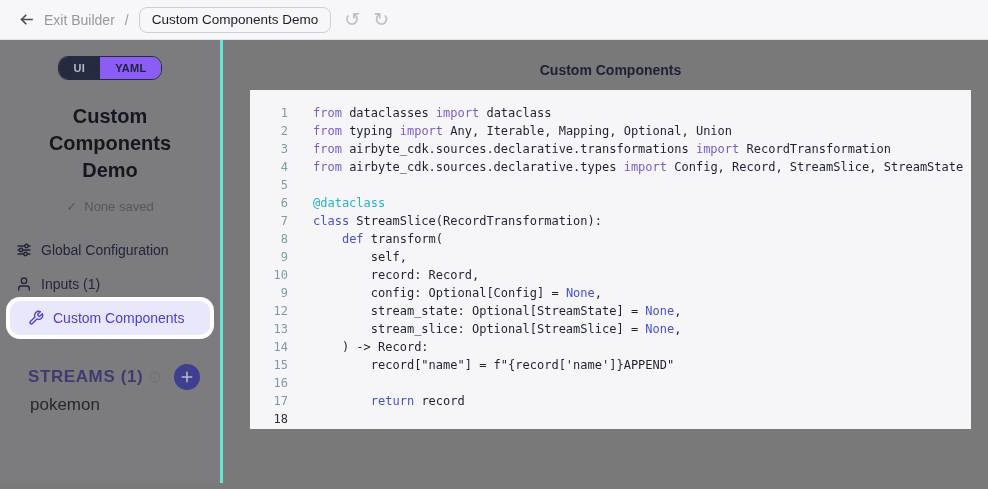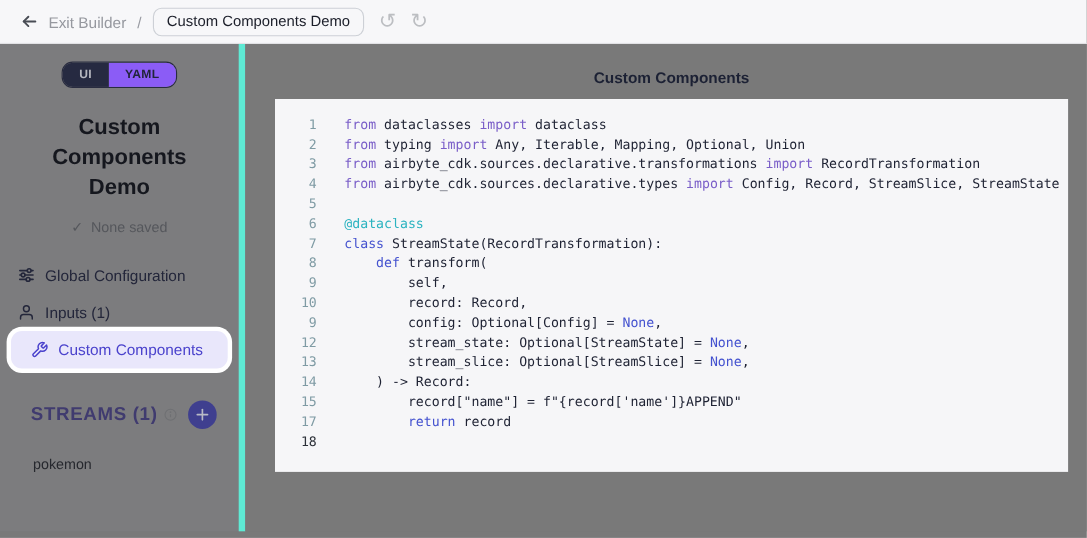--- a/index.html
+++ b/index.html
@@ -12,21 +12,21 @@
   .back-btn { width:24px; height:24px; display:flex; align-items:center; justify-content:center;
               color:#494d55; cursor:pointer; margin-right:6px; }
   .exit-label { color:#96989f; font-size:14px; margin-right:10px; }
   .crumb-sep { color:#9a9ca3; font-size:14px; margin-right:10px; }
   .name-box { border:1px solid #cdd0d6; border-radius:8px; height:26px; padding:0 12px;
               display:flex; align-items:center; font-size:13.5px; color:#1b1e29; background:#f7f7f9; }
   .hist-icon { font-size:19px; color:#bcbec2; margin-left:13px; line-height:1; }
 
   
   .page-body { display:flex; height:443px; }
-  .sidebar { width:223px; background:#7c7c7e; border-right:6px solid #5eead4;
+  .sidebar { width:223px; background:#7c7c7e; border-right:3px solid #5eead4;
              position:relative; flex-shrink:0; }
   .main { flex:1; background:#797979; position:relative; }
 
   
   .toggle-wrap { display:flex; justify-content:center; margin-top:16px; }
   .mode-toggle { display:inline-flex; border:1px solid #292c40; border-radius:10px; overflow:hidden; }
   .mode-seg { font-size:11px; font-weight:bold; padding:5px 15px; letter-spacing:.3px; cursor:pointer; }
   .mode-seg.sel { background:#262a41; color:#b6b8c0; }
   .mode-seg.unsel { background:#8b5cf6; color:#21253a; }
 
@@ -43,21 +43,21 @@
   .nav-item.hl { background:#e9e7fb; border-radius:10px; margin:0 10px; padding-left:18px;
                  box-shadow:0 0 0 4px #ffffff; color:#4a42cc; }
   .nav-item.hl .nico { color:#4a42cc; }
 
   .streams-head { margin-top:27px; display:flex; align-items:center; padding:0 20px 0 28px; height:30px; }
   .streams-label { color:#403b6f; font-size:17px; font-weight:bold; letter-spacing:.6px; }
   .info-ic { margin-left:6px; color:#6f7073; width:12px; height:12px; }
   .add-btn { margin-left:auto; width:26px; height:26px; border-radius:50%; background:#3f3f8f;
              display:flex; align-items:center; justify-content:center; cursor:pointer; }
   .add-btn svg { width:14px; height:14px; color:#b9bbc6; }
-  .stream-item { margin-top:22px; padding-left:30px; font-size:13px; color:#26282e; cursor:pointer; }
+  .stream-item { margin-top:3px; padding-left:30px; font-size:17px; color:#26282e; cursor:pointer; }
 
   
   .main-heading { position:absolute; left:27px; width:721px; top:22px; text-align:center;
                   font-size:14px; font-weight:bold; color:#1c2134; }
   .editor { position:absolute; left:27px; top:50px; width:721px; height:339px;
             background:#f6f6f8; overflow:hidden; padding-top:14px; cursor:text; }
   .code-line { display:flex; height:18px; line-height:18px;
                font-family:"DejaVu Sans Mono", monospace; font-size:12px; white-space:pre; }
   .gut { width:38px; text-align:right; color:#7f9ba4; flex-shrink:0; user-select:none; }
   .gut.active { color:#2c3038; }
@@ -152,26 +152,27 @@
 
   <main class="main">
     <div class="main-heading">Custom Components</div>
     <div class="editor" id="editor">
         <div class="code-line"><span class="gut">1</span><span class="lc"><span class="tok-kw1">from</span><span class="tok-txt"> dataclasses </span><span class="tok-kw1">import</span><span class="tok-txt"> dataclass</span></span></div>
         <div class="code-line"><span class="gut">2</span><span class="lc"><span class="tok-kw1">from</span><span class="tok-txt"> typing </span><span class="tok-kw1">import</span><span class="tok-txt"> Any, Iterable, Mapping, Optional, Union</span></span></div>
         <div class="code-line"><span class="gut">3</span><span class="lc"><span class="tok-kw1">from</span><span class="tok-txt"> airbyte_cdk.sources.declarative.transformations </span><span class="tok-kw1">import</span><span class="tok-txt"> RecordTransformation</span></span></div>
         <div class="code-line"><span class="gut">4</span><span class="lc"><span class="tok-kw1">from</span><span class="tok-txt"> airbyte_cdk.sources.declarative.types </span><span class="tok-kw1">import</span><span class="tok-txt"> Config, Record, StreamSlice, StreamState</span></span></div>
         <div class="code-line"><span class="gut">5</span><span class="lc"></span></div>
         <div class="code-line"><span class="gut">6</span><span class="lc"><span class="tok-dec">@dataclass</span></span></div>
-        <div class="code-line"><span class="gut">7</span><span class="lc"><span class="tok-kw2">class</span><span class="tok-txt"> StreamState(RecordTransformation):</span></span></div>
+        <div class="code-line"><span class="gut">7</span><span class="lc"><span class="tok-kw2">class</span><span class="tok-txt"> StreamSlice(RecordTransformation):</span></span></div>
         <div class="code-line"><span class="gut">8</span><span class="lc"><span class="tok-txt">    </span><span class="tok-kw2">def</span><span class="tok-txt"> transform(</span></span></div>
         <div class="code-line"><span class="gut">9</span><span class="lc"><span class="tok-txt">        self,</span></span></div>
         <div class="code-line"><span class="gut">10</span><span class="lc"><span class="tok-txt">        record: Record,</span></span></div>
         <div class="code-line"><span class="gut">9</span><span class="lc"><span class="tok-txt">        config: Optional[Config] = </span><span class="tok-kw2">None</span><span class="tok-txt">,</span></span></div>
         <div class="code-line"><span class="gut">12</span><span class="lc"><span class="tok-txt">        stream_state: Optional[StreamState] = </span><span class="tok-kw2">None</span><span class="tok-txt">,</span></span></div>
         <div class="code-line"><span class="gut">13</span><span class="lc"><span class="tok-txt">        stream_slice: Optional[StreamSlice] = </span><span class="tok-kw2">None</span><span class="tok-txt">,</span></span></div>
         <div class="code-line"><span class="gut">14</span><span class="lc"><span class="tok-txt">    ) -&gt; Record:</span></span></div>
         <div class="code-line"><span class="gut">15</span><span class="lc"><span class="tok-txt">        record["name"] = f"{record['name']}APPEND"</span></span></div>
+        <div class="code-line"><span class="gut">16</span><span class="lc"></span></div>
         <div class="code-line"><span class="gut">17</span><span class="lc"><span class="tok-txt">        </span><span class="tok-kw2">return</span><span class="tok-txt"> record</span></span></div>
         <div class="code-line"><span class="gut active">18</span><span class="lc"></span></div>
       </div>
   </main>
 </div>
 
 </body></html>

